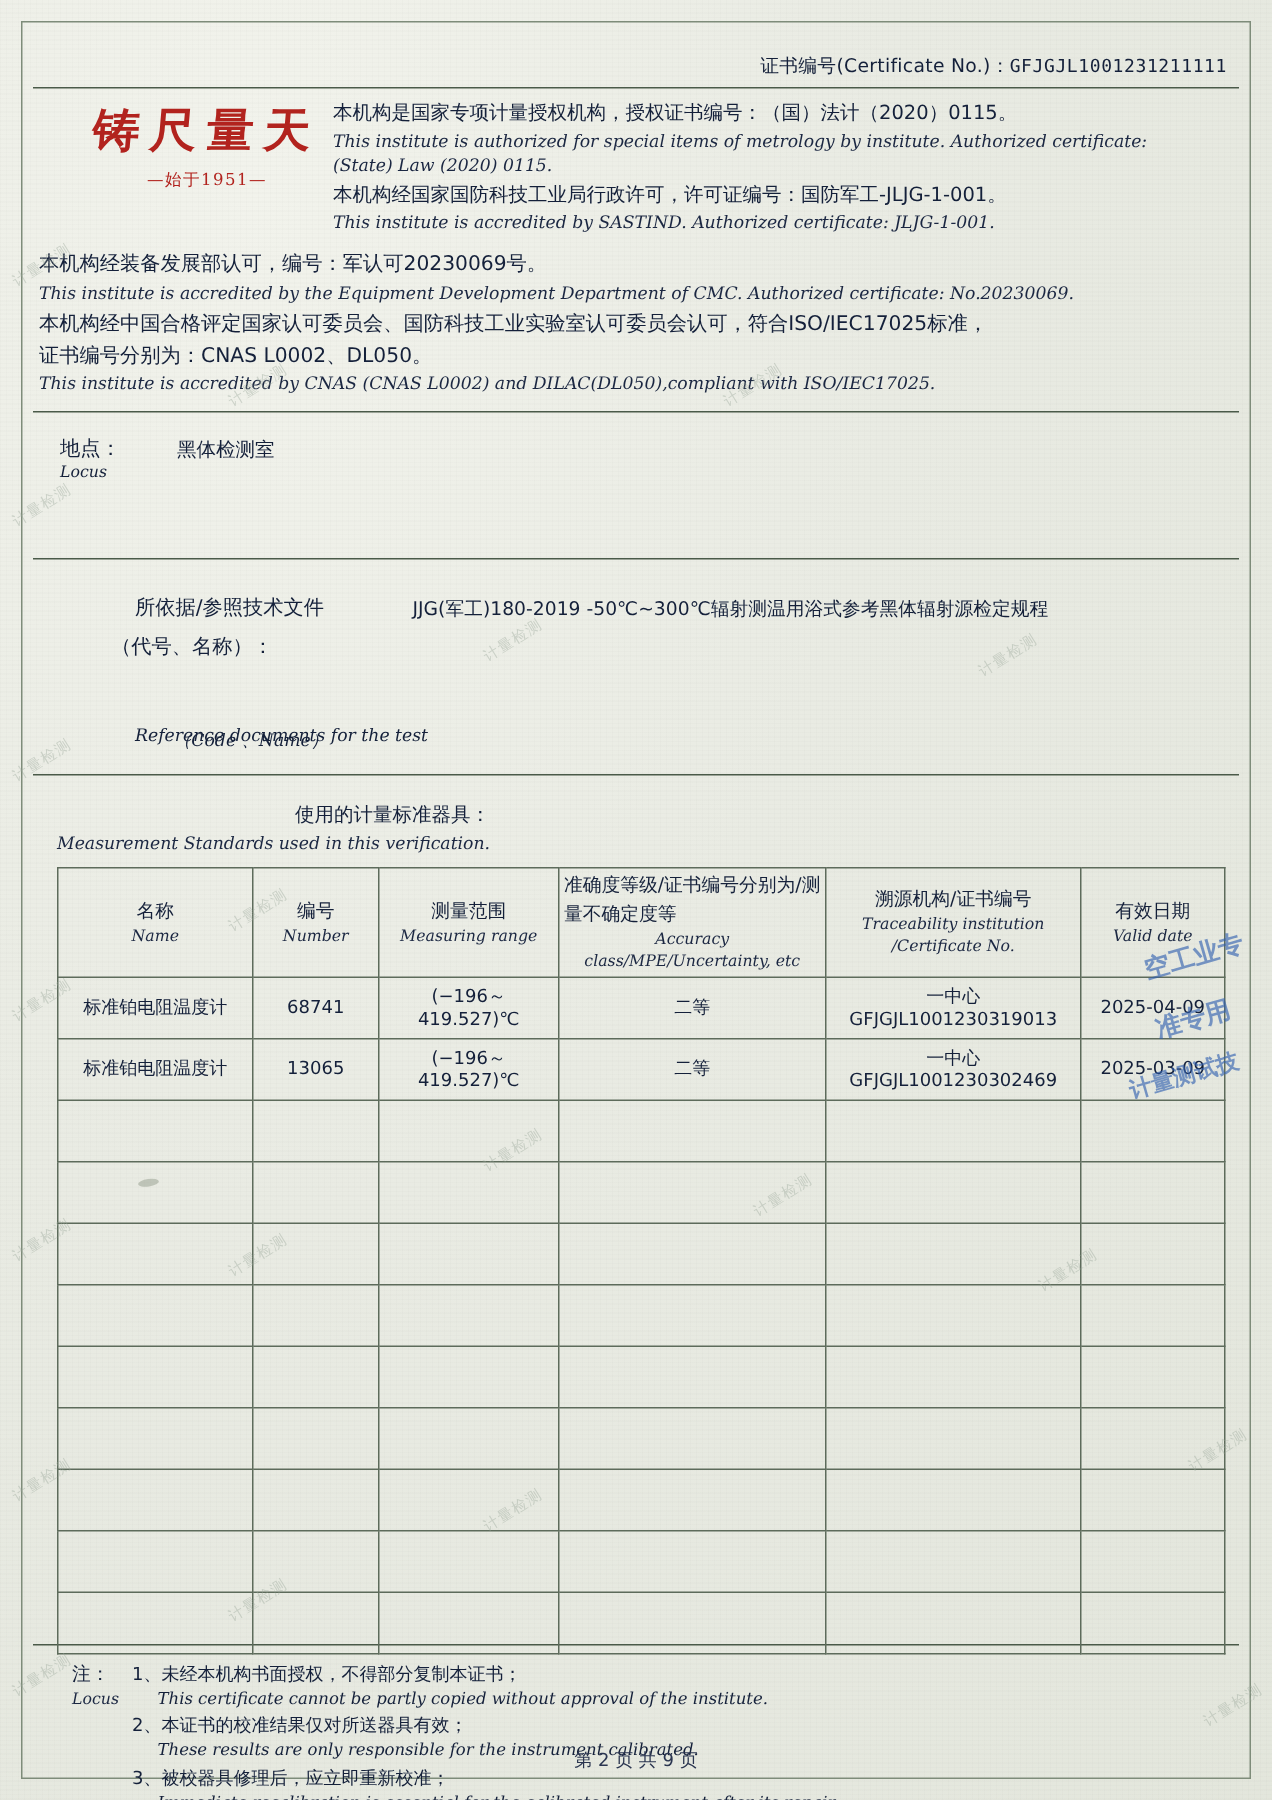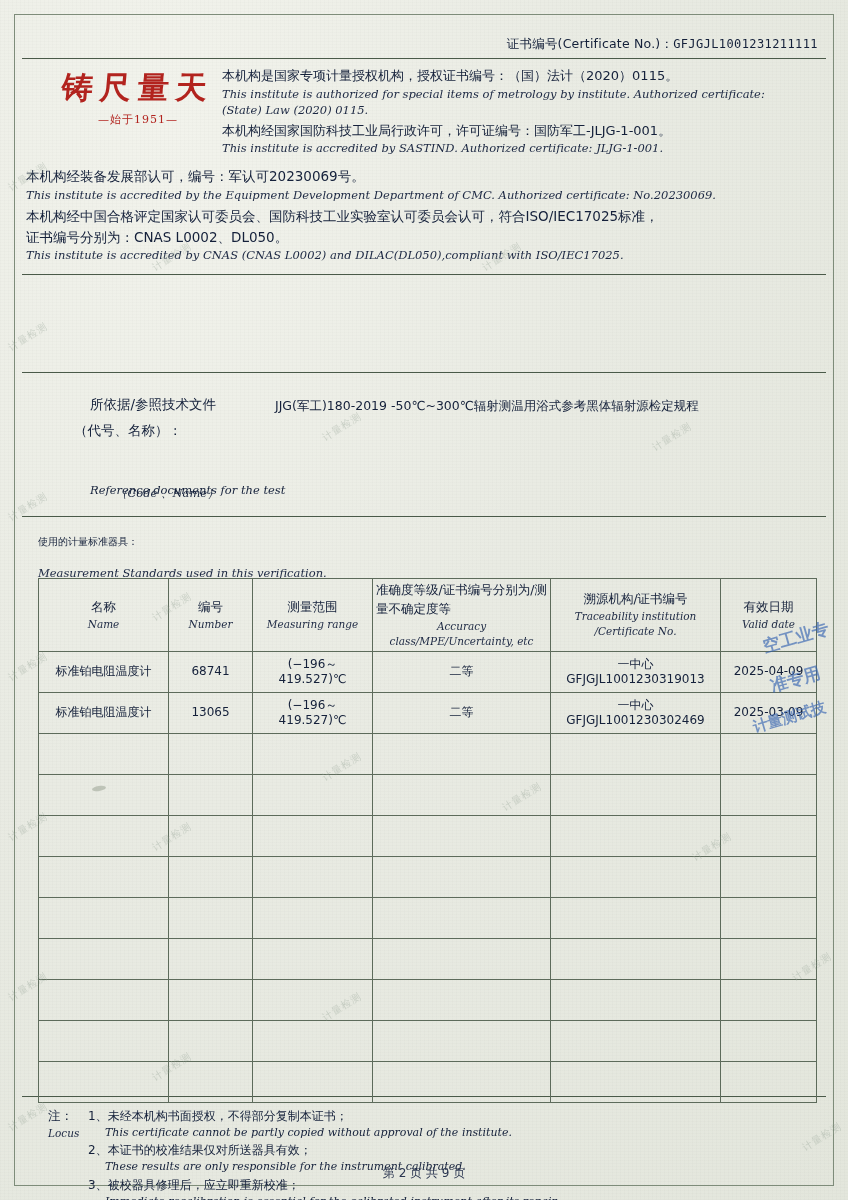--- a/index.html
+++ b/index.html
@@ -75,21 +75,21 @@
   
   .refs{position:absolute;left:8px;right:8px;top:360px;height:130px;}
   .refs .t1{position:absolute;left:60px;top:14px;font-size:13.5px;}
   .refs .t2{position:absolute;left:44px;top:40px;font-size:13.5px;}
   .refs .doc{position:absolute;left:245px;top:16px;font-size:12.5px;}
   .refs .e1{position:absolute;left:60px;top:86px;font-family:"DejaVu Serif","Liberation Serif",serif;font-style:italic;font-size:11.5px;margin-top:15px;}
   .refs .e2{position:absolute;left:86px;top:104px;font-family:"DejaVu Serif","Liberation Serif",serif;font-style:italic;font-size:11.5px;}
 
   
   .stdhead{position:absolute;left:16px;top:512px;}
-  .stdhead .cn{font-size:10px;}
+  .stdhead .cn{font-size:13px;text-align:right;}
   .stdhead .en{font-size:11.5px;}
 
   table.std{
     position:absolute;left:16px;top:556px;width:778px;
     border-collapse:collapse;
     table-layout:fixed;
   }
   table.std th,table.std td{
     border:1px solid #5d6b5b;
     text-align:center;
@@ -182,33 +182,38 @@
 
     <div class="hblock2">
       <div class="cn">本机构经装备发展部认可，编号：军认可20230069号。</div>
       <div class="en">This institute is accredited by the Equipment Development Department of CMC. Authorized certificate: No.20230069.</div>
       <div class="cn" style="margin-top:2px;">本机构经中国合格评定国家认可委员会、国防科技工业实验室认可委员会认可，符合ISO/IEC17025标准，</div>
       <div class="cn">证书编号分别为：CNAS L0002、DL050。</div>
       <div class="en">This institute is accredited by CNAS (CNAS L0002) and DILAC(DL050),compliant with ISO/IEC17025.</div>
     </div>
 
     <div class="cond">
+      <div class="row">
+        <div class="lab" style="left:10px;top:0;">地点：</div>
+        <div class="labEn" style="left:10px;top:19px;">Locus</div>
+        <div class="val" style="left:88px;top:1px;">黑体检测室</div>
+      </div>
     </div>
 
     <div class="refs">
       <div class="t1">所依据/参照技术文件</div>
       <div class="t2">（代号、名称）：</div>
       <div class="doc">JJG(军工)180-2019  -50℃~300℃辐射测温用浴式参考黑体辐射源检定规程</div>
       <div class="e1">Reference documents for the test</div>
       <div class="e2">（Code 、Name）</div>
     </div>
 
     <div class="stdhead">
       <div class="cn">使用的计量标准器具：</div>
-      <div class="en" style="font-family:'DejaVu Serif','Liberation Serif',serif;font-style:italic;margin-top:16px;">Measurement Standards used in this verification.</div>
+      <div class="en" style="font-family:'DejaVu Serif','Liberation Serif',serif;font-style:italic;">Measurement Standards used in this verification.</div>
     </div>
 
     <table class="std">
       <colgroup>
         <col style="width:130px">
         <col style="width:84px">
         <col style="width:120px">
         <col style="width:178px">
         <col style="width:170px">
         <col style="width:96px">

